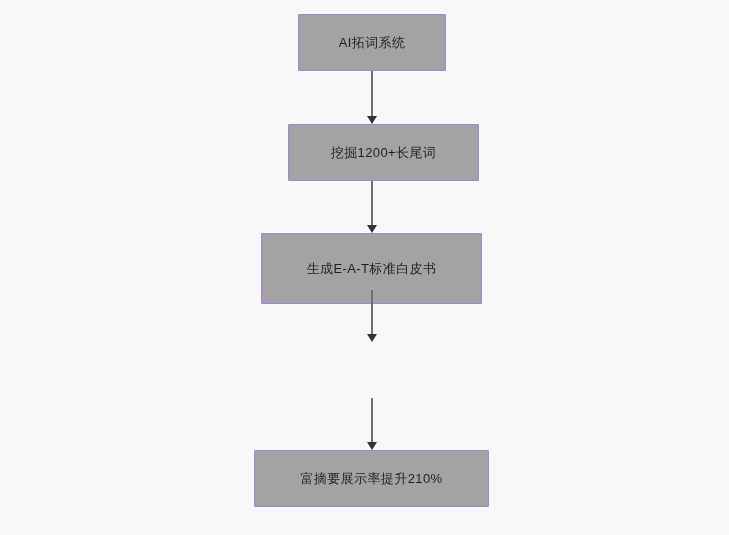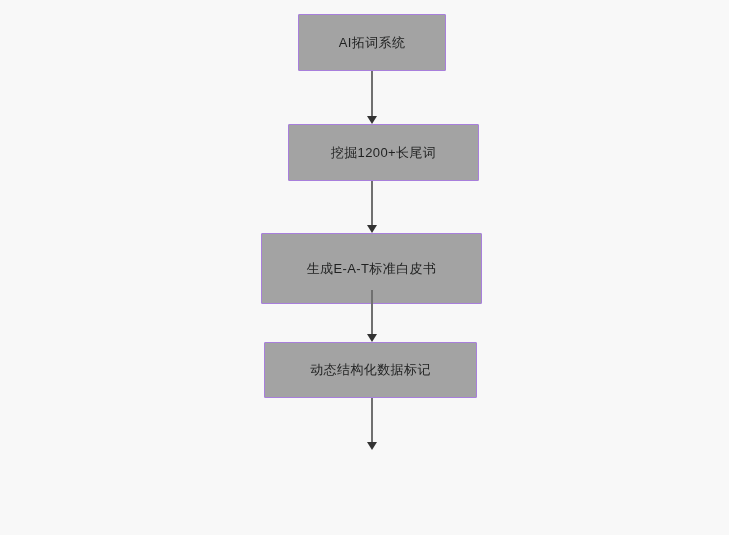--- a/index.html
+++ b/index.html
@@ -83,23 +83,23 @@
 
   <div class="node" style="left:261px; top:233px; width:221px; height:71px;">
     <span class="node-label">生成E-A-T标准白皮书</span>
   </div>
 
   <div class="connector" style="left:365px; top:290px; height:52px;">
     <div class="line"></div>
     <div class="arrowhead"></div>
   </div>
 
-  <div class="node" style="left:264px; top:342px; width:213px; height:56px;">
-    <span class="node-label">动态结构化数据标记</span>
-  </div>
 
   <div class="connector" style="left:365px; top:398px; height:52px;">
     <div class="line"></div>
     <div class="arrowhead"></div>
   </div>
 
+  <div class="node" style="left:254px; top:450px; width:235px; height:57px;">
+    <span class="node-label">富摘要展示率提升210%</span>
+  </div>
 
 </div>
 
 </body></html>

